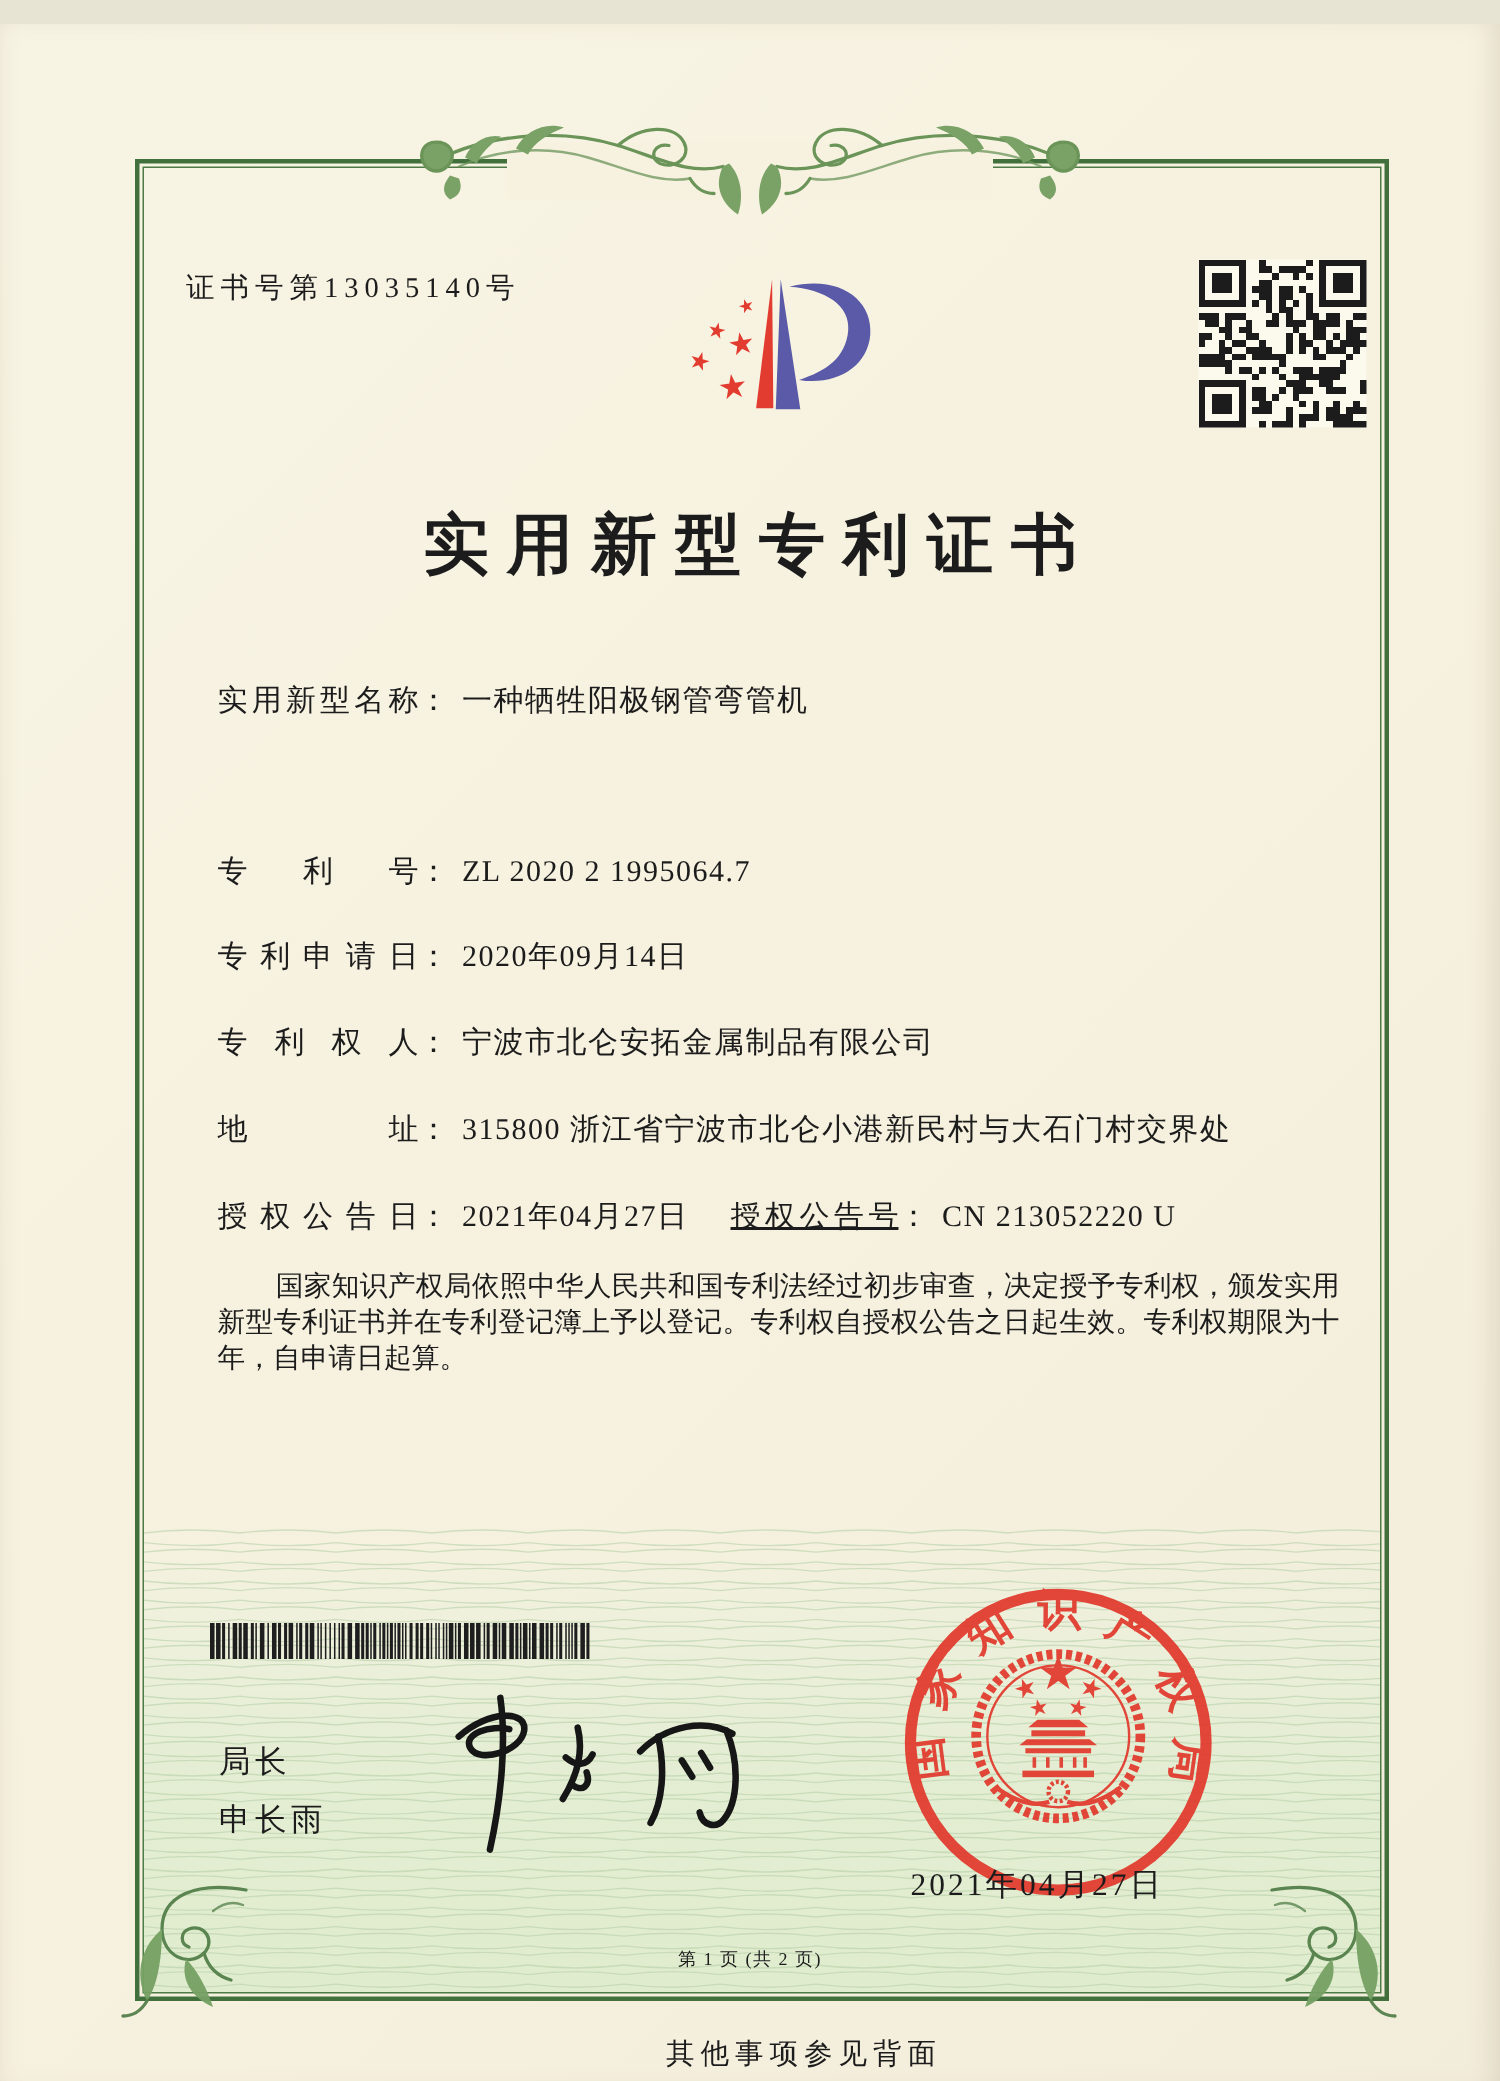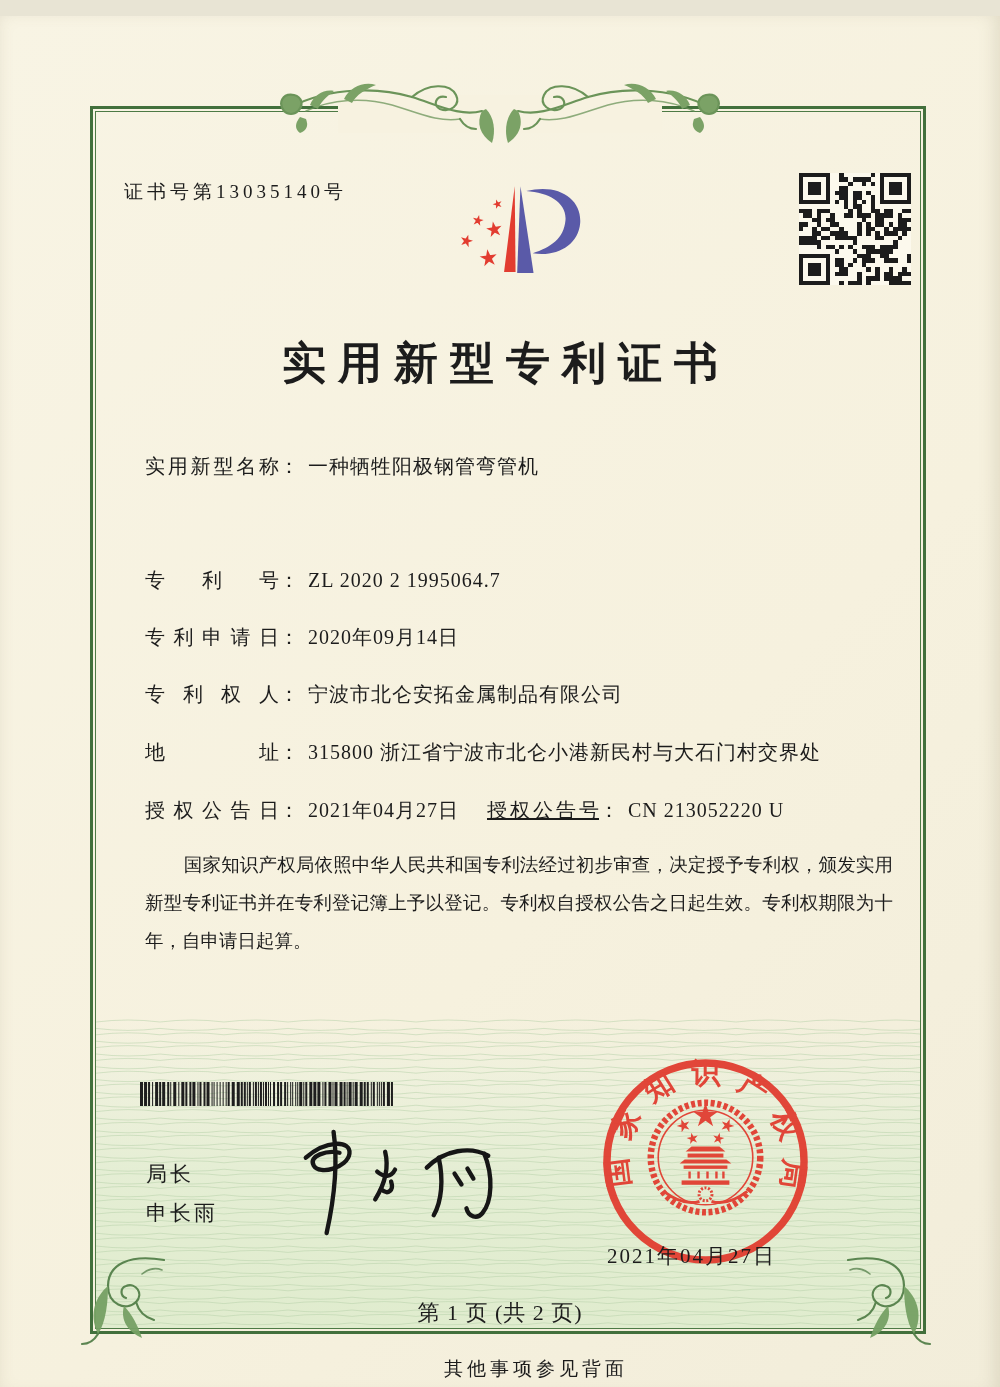--- a/index.html
+++ b/index.html
@@ -19,29 +19,29 @@
   .qr{left:799px;top:157px;}
   .title{left:0;top:318px;width:1000px;text-align:center;font-size:44px;font-weight:bold;
     letter-spacing:12px;text-indent:12px;}
   .frow{position:absolute;left:145px;width:780px;white-space:nowrap;font-size:20px;}
   .flabel{display:inline-block;width:134px;text-align:justify;text-align-last:justify;vertical-align:bottom;}
   .flabel.small{width:112px;}
   .fcolon{display:inline-block;margin-right:9px;}
   .fvalue{letter-spacing:1px;}
   .r0{top:437px}.r1{top:494px}.r2{top:551px}.r3{top:608px}.r4{top:665px}.r5{top:723px}.r6{top:781px}
   .pair2{margin-left:28px;text-decoration:underline;}
-  .paras{left:145px;top:830px;width:748px;font-size:18.5px;line-height:38px;text-align:justify;}
+  .paras{left:145px;top:830px;width:748px;font-size:18.5px;line-height:24px;text-align:justify;}
   .paras p{margin:0;text-indent:2.1em;}
   .barcode{left:140px;top:1066px;}
   .officer-title{left:146px;top:1144px;font-size:21px;letter-spacing:3px;}
   .officer-name{left:146px;top:1183px;font-size:21px;letter-spacing:3px;}
   .signature{left:282px;top:1108px;}
   .seal{left:598px;top:1038px;opacity:.93;}
   .seal-date{left:607px;top:1226px;font-size:21px;letter-spacing:2px;}
-  .page-no{left:0;top:1282px;width:1000px;text-align:center;font-size:22px;letter-spacing:1px;}
+  .page-no{left:0;top:1282px;width:1000px;text-align:center;font-size:12px;letter-spacing:1px;}
   .back-note{left:0;top:1340px;width:1000px;text-align:center;font-size:19px;letter-spacing:4px;padding-left:36px;}
   .ornament-top{left:280px;top:55px;}
   .corner-bl{left:74px;top:1236px;}
   .corner-br{left:842px;top:1236px;transform:scaleX(-1);}
 </style>
 </head>
 <body>
 
 <div class="page">
 

